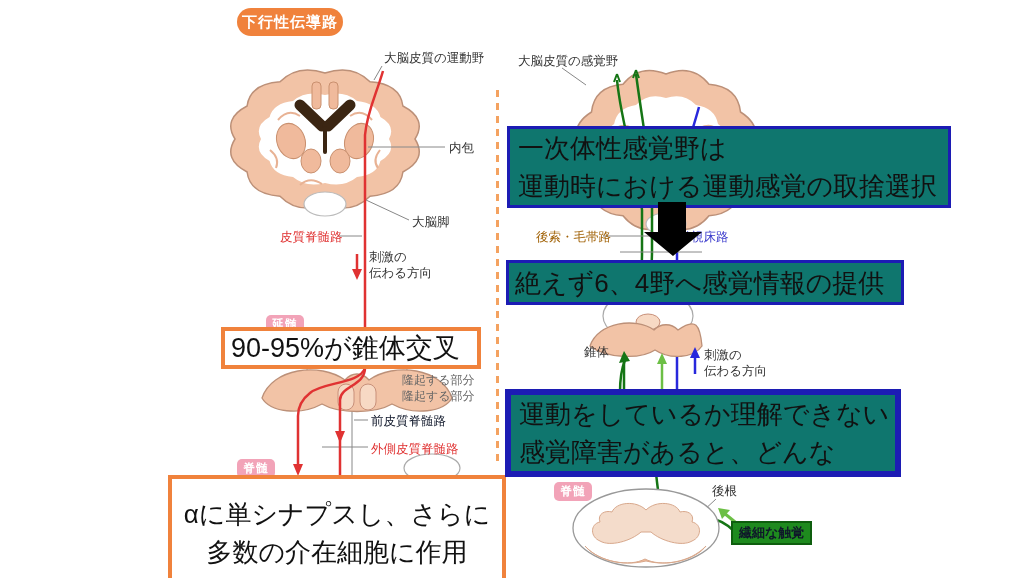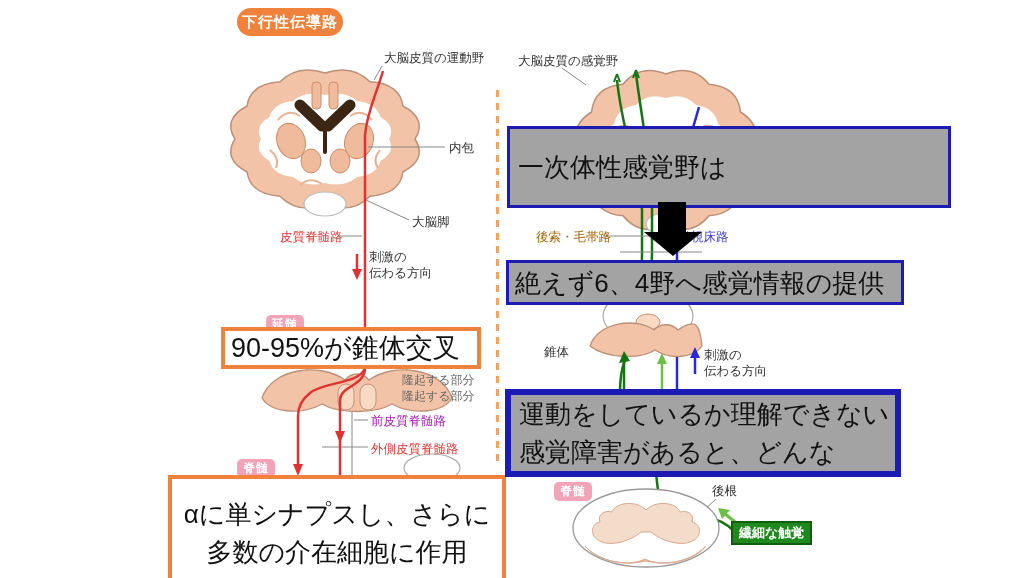--- a/index.html
+++ b/index.html
@@ -7,30 +7,30 @@
          font-family:"Liberation Sans","DejaVu Sans",sans-serif;}
   .art{position:absolute;left:0;top:0;z-index:1;}
   .badge{position:absolute;z-index:3;background:var(--badge_pink);color:#fff;font-weight:bold;
          font-size:12px;padding:1px 6px;border-radius:5px;letter-spacing:1px;}
   .title-badge{position:absolute;z-index:10;background:var(--accent_orange);color:#fff;
          font-weight:bold;font-size:15px;width:106px;height:28px;line-height:28px;
          text-align:center;border-radius:14px;letter-spacing:1px;}
   .lbl{position:absolute;z-index:10;font-size:12.5px;color:#333;white-space:nowrap;line-height:16px;}
   .lbl.gray{color:#666;font-size:12px;}
   .lbl.red{color:var(--tract_red);}
-  .lbl.pinkred{color:#a21caf;}
+  .lbl.pinkred{color:#0f172a;}
   .lbl.green{color:#a16207;}
   .lbl.blue{color:#3A3ACC;}
   .obox{position:absolute;z-index:10;background:#fff;border:4px solid var(--accent_orange);
         color:#111;display:flex;flex-direction:column;justify-content:center;}
-  .bbox{position:absolute;z-index:10;background:#a3a3a3;border:3px solid var(--accent_blue);
+  .bbox{position:absolute;z-index:10;background:#0f766e;border:3px solid var(--accent_blue);
         color:#111;display:flex;flex-direction:column;justify-content:center;}
   .big{font-size:26px;line-height:38px;white-space:nowrap;}
   .gbadge{position:absolute;z-index:10;background:var(--badge_green);border:2px solid #0E5E0E;
-        color:#ffffff;font-size:13px;font-weight:bold;padding:1px 6px;white-space:nowrap;}
+        color:#0f172a;font-size:13px;font-weight:bold;padding:1px 6px;white-space:nowrap;}
   .blackarrow{position:absolute;z-index:30;}
 </style>
 </head>
 <body>
 
 <div id="stage">
 
   <svg class="art" width="1024" height="578" viewBox="0 0 1024 578">
 
     <line x1="497.5" y1="90" x2="497.5" y2="462" stroke="#F4A260" stroke-width="3" stroke-dasharray="7 6"></line>
@@ -161,36 +161,37 @@
   <div class="lbl gray" style="left:402px;top:372px;">
     <div>隆起する部分</div>
     <div>隆起する部分</div>
   </div>
   <div class="lbl pinkred" style="left:371px;top:413px;">前皮質脊髄路</div>
   <div class="lbl red" style="left:371px;top:441px;">外側皮質脊髄路</div>
 
   <div class="lbl" style="left:518px;top:53px;">大脳皮質の感覚野</div>
   <div class="lbl green" style="left:536px;top:229px;">後索・毛帯路</div>
   <div class="lbl blue" style="left:666px;top:229px;">脊髄視床路</div>
-  <div class="lbl" style="left:544px;top:344px;">錐体</div>
+  <div class="lbl" style="left:584px;top:344px;">錐体</div>
   <div class="lbl" style="left:704px;top:347px;">
     <div>刺激の</div>
     <div>伝わる方向</div>
   </div>
   <div class="lbl" style="left:712px;top:483px;">後根</div>
   <div class="gbadge" style="left:731px;top:521px;">繊細な触覚</div>
 
   <div class="obox big" style="left:221px;top:327px;width:246px;height:34px;padding:0 0 0 6px;font-size:27px;">90-95%が錐体交叉</div>
   <div class="obox" style="left:168px;top:475px;width:318px;height:76px;padding:16px 6px;text-align:center;">
     <div class="big">αに単シナプスし、さらに</div>
     <div class="big">多数の介在細胞に作用</div>
   </div>
 
   <div class="bbox" style="left:507px;top:126px;width:422px;height:74px;padding:1px 8px;">
     <div class="big">一次体性感覚野は</div>
+    <div class="big">運動時における運動感覚の取捨選択</div>
   </div>
   <div class="bbox big" style="left:506px;top:260px;width:380px;height:39px;padding:0 6px;">絶えず6、4野へ感覚情報の提供</div>
   <div class="bbox" style="left:505px;top:389px;width:368px;height:72px;padding:2px 8px;border-width:6px;">
     <div class="big">運動をしているか理解できない</div>
     <div class="big">感覚障害があると、どんな</div>
   </div>
 
   <svg class="blackarrow" style="left:640px;top:202px;" width="66" height="58" viewBox="0 0 66 58">
     <polygon points="18,0 46,0 46,30 62,30 33,54 4,30 18,30" fill="#000"></polygon>
   </svg>

